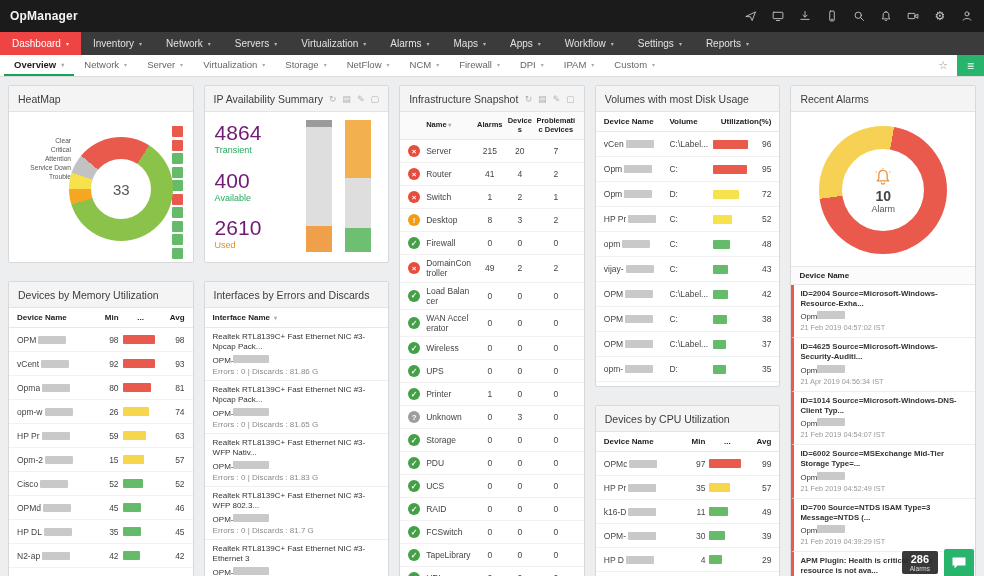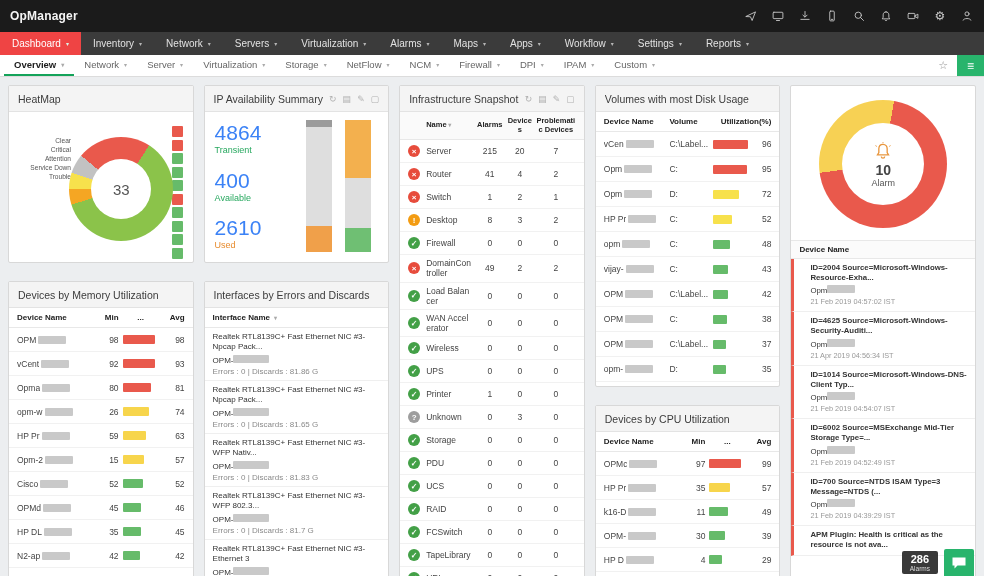--- a/index.html
+++ b/index.html
@@ -72,40 +72,40 @@
   .utilcell{display:flex;align-items:center;gap:3px}
   .utilcell .uv{flex:1;text-align:right}
   .infra-row{min-height:23px;padding-top:3px;padding-bottom:3px}
   .infra-name{word-break:break-all;line-height:1.2}
   .g-infra .hd{word-break:break-word;line-height:1.15;font-size:7.5px}
   .sdot{width:12px;height:12px;border-radius:50%;color:#fff;font-size:8px;display:flex;align-items:center;justify-content:center;font-weight:bold}
 
   
   .ip-body{flex:1;display:flex;padding:8px 10px 6px}
   .ip-stats{width:52%;display:flex;flex-direction:column;justify-content:space-between;padding:2px 0 8px}
-  .ip-val{font-size:21px;color:#3b82f6;line-height:1}
+  .ip-val{font-size:21px;color:#701a75;line-height:1}
   .ip-lab{font-size:9px;margin-top:2px}
   .ip-bars{flex:1;display:flex;gap:13px;align-items:flex-end;justify-content:center;padding-bottom:6px}
   .ip-bar{width:26px;height:132px;display:flex;flex-direction:column}
   .ip-seg{width:100%}
 
   
   .if-subhead{padding:5px 8px;border-bottom:1px solid #e8e8e8;font-size:8px;font-weight:bold;color:#222;display:flex;align-items:center;gap:4px}
   .if-row{padding:4px 8px;border-bottom:1px solid #efefef;cursor:pointer}
   .if-name{font-size:8px;color:#333;line-height:1.25;margin-bottom:2px}
   .if-dev{margin:2px 0;line-height:8px}
   .if-stats{font-size:8px;color:#8a8a8a}
 
   
   .ra-donut-wrap{display:flex;justify-content:center;padding:14px 0 12px;flex:none}
   .ra-num{font-size:14px;font-weight:bold;color:#444;margin-top:1px}
   .ra-lab{font-size:9px;color:#555}
   .ra-listhead{padding:4px 8px;border-top:1px solid #e8e8e8;border-bottom:1px solid #e8e8e8;font-size:8px;font-weight:bold;color:#222;background:#fbfbfb}
   .ra-list{flex:1;overflow:hidden}
-  .al-item{border-left:3px solid #e9594c;border-bottom:1px solid #efefef;padding:4px 8px 5px 16px;cursor:pointer}
+  .al-item{border-left:3px solid #e9594c;border-bottom:1px solid #efefef;padding:4px 8px 5px 6px;cursor:pointer}
   .al-title{font-size:7.8px;font-weight:bold;color:#333;line-height:1.25;max-height:20px;overflow:hidden}
   .al-dev{margin:2px 0;line-height:8px}
   .al-time{font-size:7.3px;color:#999}
 
   
   .float-badge{position:absolute;right:46px;bottom:2px;background:rgba(42,42,42,.93);color:#fff;text-align:center;padding:2px 8px;border-radius:2px;z-index:5;cursor:pointer}
   .fb-num{font-size:11px;font-weight:bold;line-height:1.1}
   .fb-lab{font-size:6.5px;color:#ddd}
   .float-chat{position:absolute;right:10px;bottom:0;width:30px;height:27px;background:#28b46c;display:flex;align-items:center;justify-content:center;z-index:5;border-radius:2px 2px 0 0;cursor:pointer}
 </style>
@@ -863,20 +863,23 @@
               <div class="bar" style="width: 12px; background: rgb(102, 187, 106);"></div>
             </div>
             <div class="num">28</div>
           </div>
         </div>
     </div>
   </div>
 
   <div class="col">
     <div class="widget grow">
+      <div class="w-head">
+        <span class="w-title">Recent Alarms</span>
+      </div>
       <div class="ra-donut-wrap">
         <div class="donut" style="width: 128px; height: 128px; background: conic-gradient(from 10deg, rgb(233, 89, 76) 0deg, rgb(233, 89, 76) 252deg, rgb(247, 209, 84) 252deg, rgb(247, 209, 84) 360deg);">
           <div class="hole" style="inset:23px">
             <svg width="20" height="20" viewBox="0 0 24 24">
                 <path d="M12 4c-3.2 0-5 2.3-5 5.4V14l-1.6 2.6h13.2L17 14V9.4C17 6.3 15.2 4 12 4z" fill="none" stroke="#e8963e" stroke-width="1.6"></path>
                 <path d="M10 18.5a2 2 0 0 0 4 0" fill="none" stroke="#e8963e" stroke-width="1.6"></path>
                 <path d="M4.5 6.5L3 5.5M19.5 6.5L21 5.5M12 2.6V1.4" stroke="#e8963e" stroke-width="1.2"></path>
               </svg>
             <span class="ra-num">10</span>
             <span class="ra-lab">Alarm</span>

